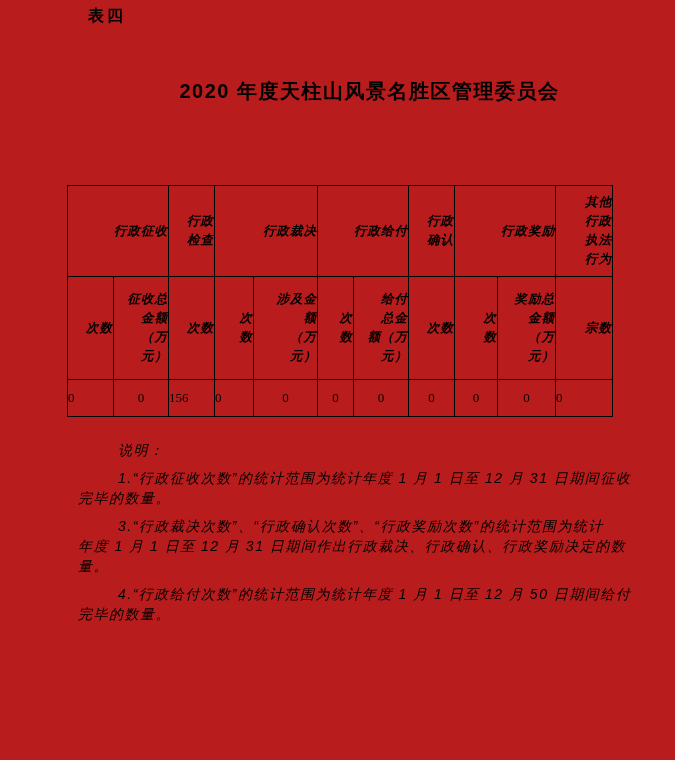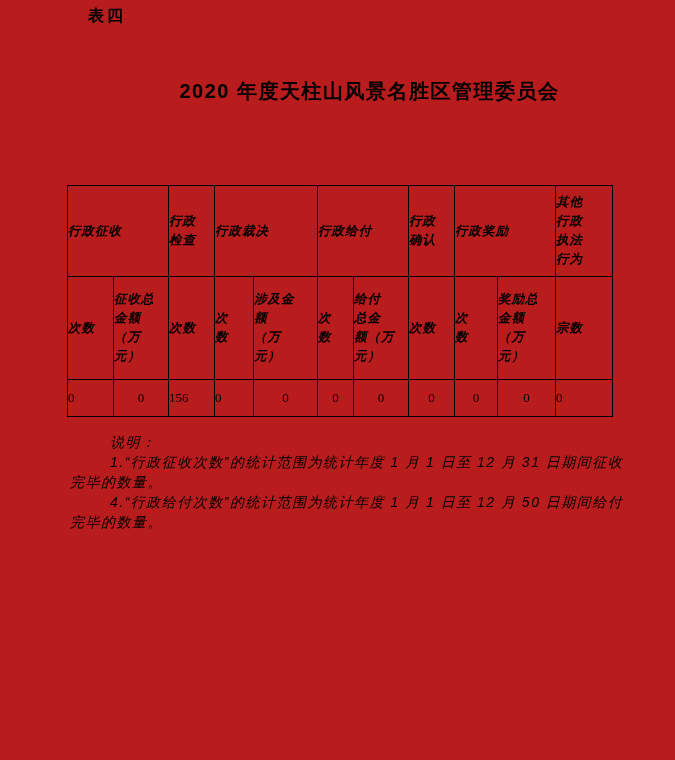--- a/index.html
+++ b/index.html
@@ -27,42 +27,42 @@
   }
   table.stat td{
     border:1px solid #000;
     vertical-align:middle;
     padding:0;
   }
   tr.hrow1 td{height:90px;}
   tr.hrow2 td{height:102px;}
   tr.drow  td{height:36px;}
   td.hd{
-    text-align:left;
+    text-align:right;
     font-weight:bold;
     font-style:italic;
     font-size:12.5px;
     line-height:19px;
     letter-spacing:1px;
     white-space:pre-line;
   }
   tr.drow td{
     font-family:"Liberation Serif", serif;
     font-size:13px;
   }
   td.al{text-align:left;padding-left:6px;}
   td.ac{text-align:center;}
   .notes{
     position:absolute;left:70px;top:432px;width:588px;
     font-size:14px;line-height:20px;letter-spacing:1.5px;
     font-style:italic;
     text-align:left;
   }
   .notes p{
-    margin:0;
+    margin:8px;
     text-indent:40px;
     white-space:pre-line;
   }
 </style>
 </head>
 <body>
 
 <div class="page">
 
   <div class="doc-tag">表四</div>
@@ -141,17 +141,19 @@
       <td class="ac">0</td>
       <td class="al">0</td>
     </tr>
   </tbody>
     </table>
 
   <div class="notes">
     <p>说明：</p>
     <p>1.“行政征收次数”的统计范围为统计年度 1 月 1 日至 12 月 31 日期间征收
 完毕的数量。</p>
+    <p>3.“行政裁决次数”、“行政确认次数”、“行政奖励次数”的统计范围为统计
+年度 1 月 1 日至 12 月 31 日期间作出行政裁决、行政确认、行政奖励决定的数量。</p>
     <p>4.“行政给付次数”的统计范围为统计年度 1 月 1 日至 12 月 50 日期间给付
 完毕的数量。</p>
   </div>
 
 </div>
 
 </body></html>

